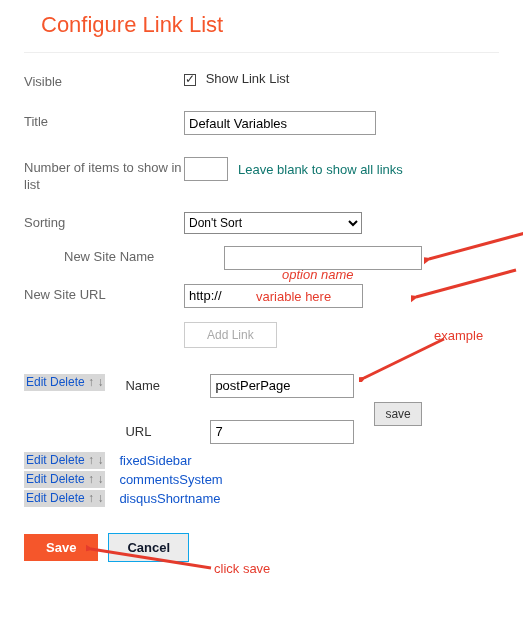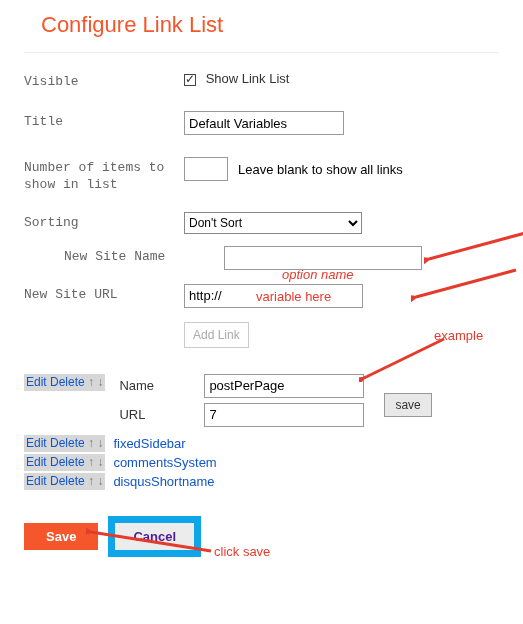--- a/index.html
+++ b/index.html
@@ -25,75 +25,74 @@
   .form-row {
     display: flex;
     align-items: flex-start;
     margin-bottom: 22px;
   }
   .form-label {
     width: 160px;
     color: #666;
     padding-top: 3px;
     font-size: 13px;
-    font-family: Liberation Mono, monospace;
   }
   .form-control { flex: 1; position: relative; }
   input[type=text].tf {
     border: 1px solid #999;
     height: 24px;
     padding: 0 4px;
     font-size: 13px;
     background:#fff;
   }
-  .tf.title { width: 160px; }
+  .tf.title { width: 192px; }
   .tf.numitems { width: 44px; }
   .tf.sitename { width: 198px; height:28px; }
   .tf.siteurl { width: 179px; height:28px; }
   select.sel {
     width: 178px; height: 22px; border:1px solid #888; font-size:12px;
     background:#fff;
   }
-  .hint { color:#000000; margin-left:10px; font-size:13px; }
+  .hint { color:#0f766e; margin-left:10px; font-size:13px; }
   .cb { display:inline-block; width:12px; height:12px; border:1px solid #444; position:relative; margin-right:6px; vertical-align:middle;}
   .cb::after{ content:"✓"; position:absolute; top:-3px; left:0; font-size:12px; color:#333;}
   .btn-addlink {
-    margin-top:10px; display:inline-block; padding:5px 8px; border:1px solid #ccc;
+    margin-top:10px; display:inline-block; padding:5px 22px; border:1px solid #ccc;
     color:#aaa; font-size:12px; background:#fff;
   }
   
   .entry-edit {
     display:flex; align-items:flex-start; margin-bottom:8px;
   }
   .edit-links {
     background:#d7d7d7; color:#1155cc; font-size:12px; padding:1px 2px;
-    margin-right:0; white-space:nowrap; height:17px;
+    margin-right:6px; white-space:nowrap; height:17px;
   }
   .edit-links .arrows { color:#777; }
-  .entry-fields { display:flex; flex-direction:column; gap:5px; }
+  .entry-fields { display:flex; flex-direction:column; gap:22px; }
   .entry-fields .fr { display:flex; align-items:center; }
   .entry-fields .lbl { width:85px; color:#333; font-size:13px; }
-  .tf.entry { width:160px; height:22px; }
+  .tf.entry { width:144px; height:22px; }
   .btn-save-small {
     border:1px solid #999; background:#e8e8e8; padding:4px 10px; font-size:12px;
     color:#333; margin-left:20px; align-self:center; margin-top:10px;
   }
   
   .entry-list { margin-top:6px; }
   .entry-row { display:flex; align-items:center; margin-bottom:2px;}
   .link-name { color:#1155cc; font-size:13px; margin-left:8px;}
   
   .bottom-btns { margin-top:26px; display:flex; gap:10px; align-items:center;}
   .btn-save {
     background:#f5562b; color:#fff; border:none; padding:6px 22px; font-size:13px;
     font-weight:bold;
   }
   .btn-cancel {
-    background:#ececec; border:7px solid #0ea5e9; padding:6px 18px; font-size:13px;
-    color:#4c1d95; font-weight:bold;
+    background:#ececec; border:1px solid #0ea5e9; padding:6px 18px; font-size:13px;
+    color:#0f172a; font-weight:bold;
   }
   
   .anno { position:absolute; pointer-events:none; }
   .anno-text { color:#e53b2c; font-size:13px; font-family: Arial, sans-serif; position:absolute; pointer-events:none;}
   .wrap { position:relative; }
 </style>
 </head>
 <body>
 
 <div class="wrap">

